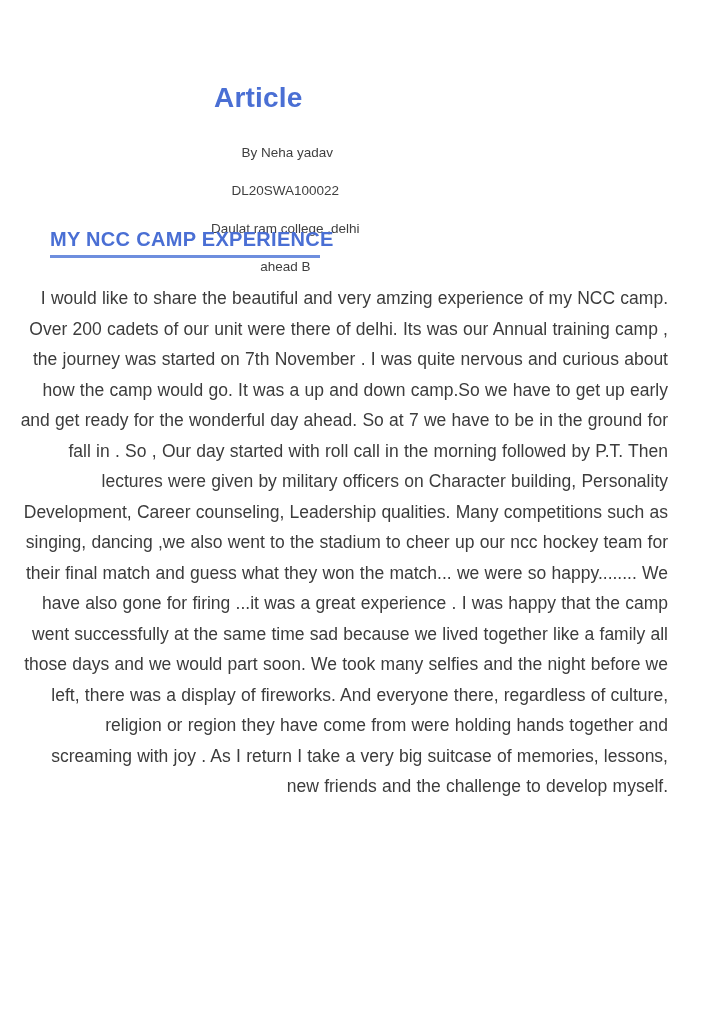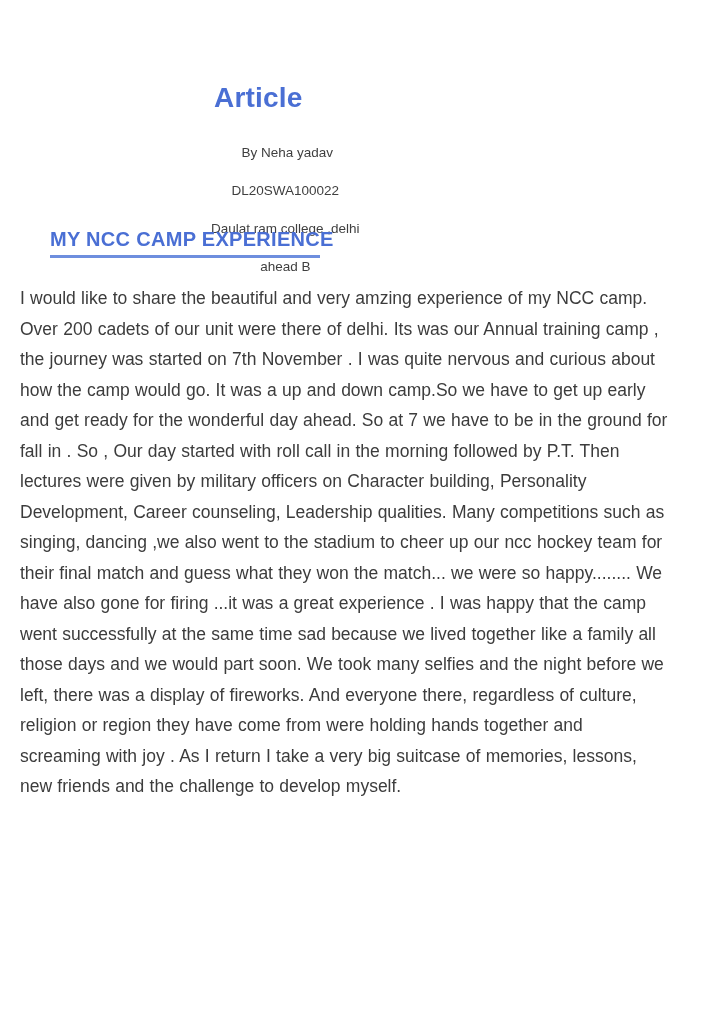--- a/index.html
+++ b/index.html
@@ -61,21 +61,21 @@
     background: #6e8ede;
   }
   .body-text {
     position: absolute;
     left: 20px;
     top: 283px;
     width: 648px;
     font-size: 17.5px;
     line-height: 30.5px;
     color: #3c3c3c;
-    text-align: left;
+    text-align: right;
     word-spacing: 0.4px;
   }
 </style>
 </head>
 <body>
 
 <div class="page">
 
   <div class="doc-title">Article</div>
 

